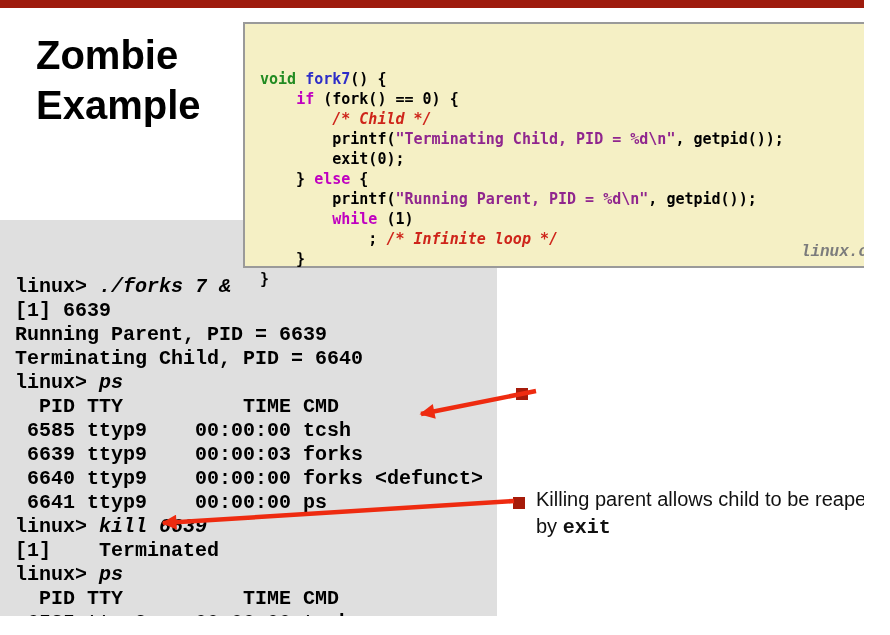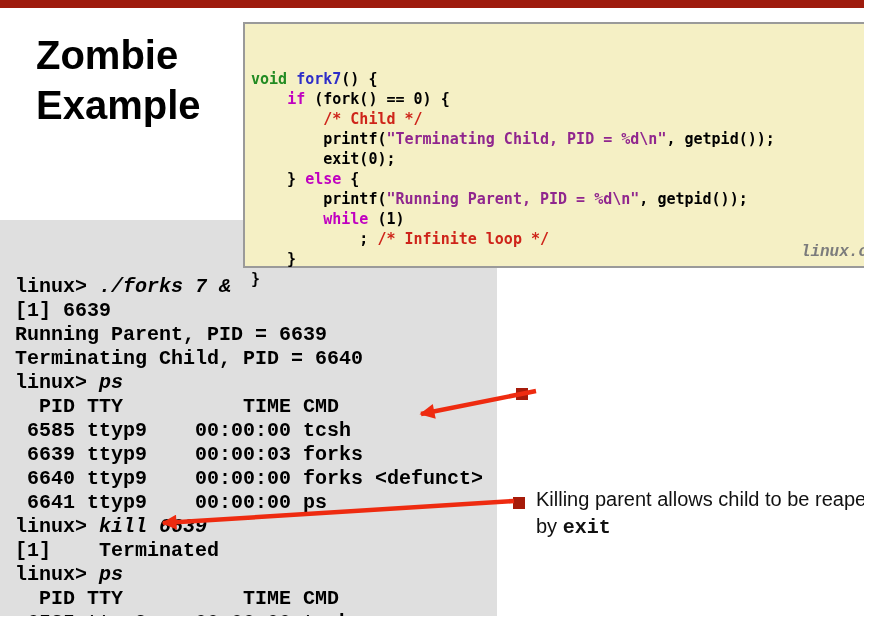--- a/index.html
+++ b/index.html
@@ -27,21 +27,21 @@
     font-weight: bold;
     color: #000000;
   }
   #code-panel {
     position: absolute;
     left: 243px; top: 22px;
     width: 641px; height: 246px;
     box-sizing: border-box;
     background: #f5f0c5;
     border: 2px solid #9a9a9a;
-    padding: 5px 6px 4px 6px;
+    padding: 5px 6px 4px 15px;
     font-family: "DejaVu Sans Mono", monospace;
     font-size: 15px;
     line-height: 20px;
     font-weight: bold;
     color: #000000;
     white-space: pre;
     z-index: 2;
   }
   #code-panel .line { white-space: pre; }
   #filename-label {
@@ -66,21 +66,21 @@
     font-weight: bold;
     color: #000000;
     white-space: pre;
     overflow: hidden;
     z-index: 1;
   }
   .c-plain { color: #000000; }
   .c-type { color: #228b22; }
   .c-fn { color: #2e2ec8; }
   .c-kw { color: #c000c0; }
-  .c-comment { color: #ce241a; }
+  .c-comment { color: #ce241a; font-style: italic; }
   .c-str { color: #90268e; }
   .c-cmd { font-style: italic; }
   .annotation {
     position: absolute;
     font-family: "Liberation Sans", sans-serif;
     font-size: 20px;
     line-height: 27px;
     color: #111111;
     z-index: 3;
   }

